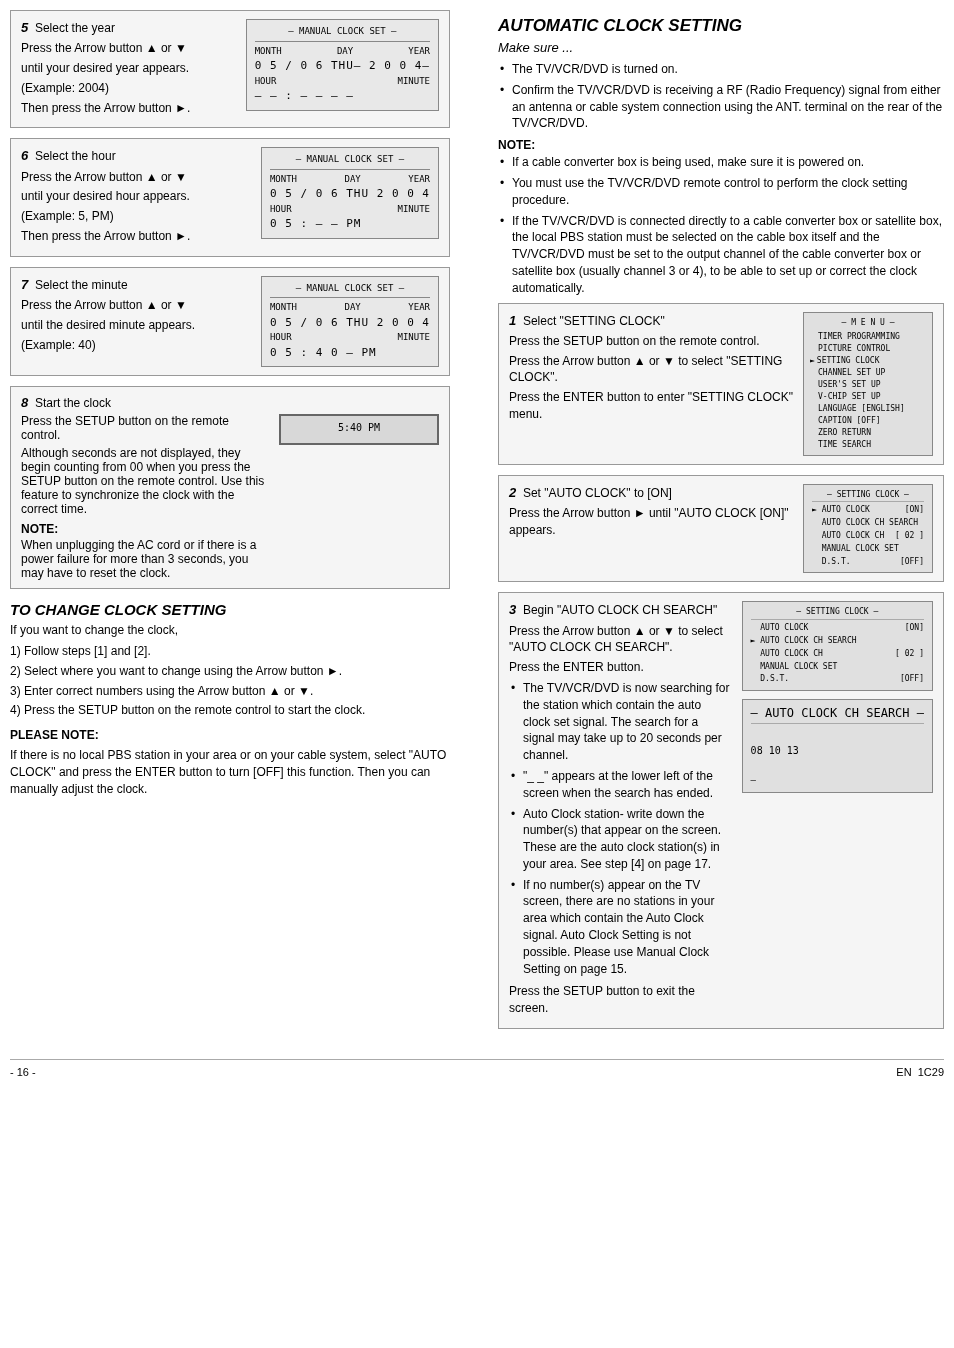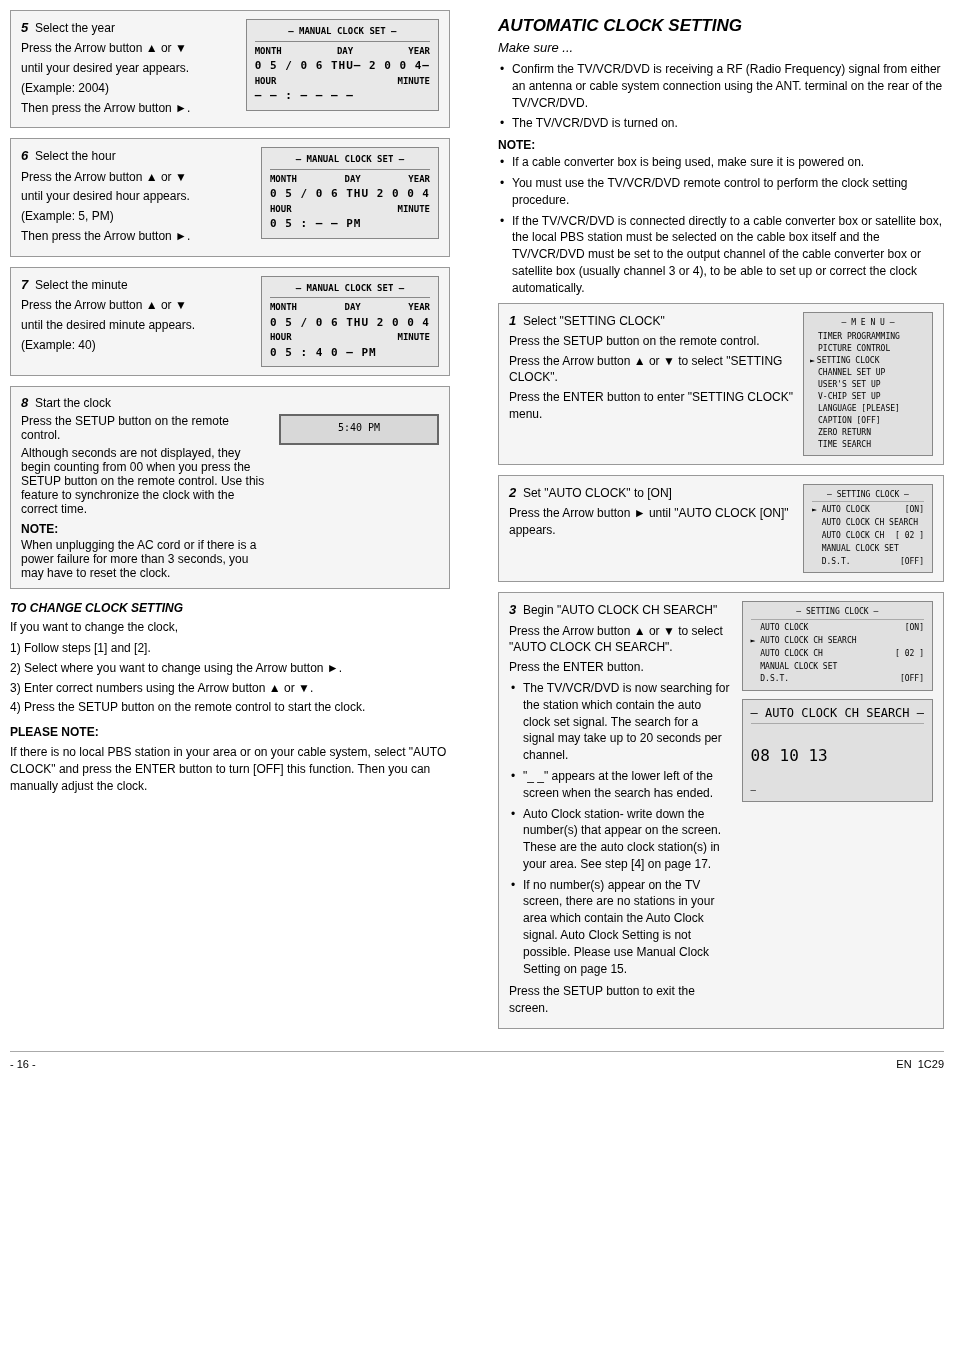--- a/index.html
+++ b/index.html
@@ -52,21 +52,20 @@
     
     .lcd-box {
       border: 1px solid #888;
       background: #e8e8e8;
       padding: 5px 8px;
       font-family: monospace;
       font-size: 10px;
       min-width: 160px;
       line-height: 1.5;
       flex-shrink: 0;
-      font-weight: bold;
     }
     .lcd-box .lcd-title {
       text-align: center;
       font-size: 9px;
       border-bottom: 1px solid #888;
       margin-bottom: 3px;
       padding-bottom: 2px;
     }
     .lcd-box .lcd-row {
       display: flex;
@@ -74,21 +73,21 @@
       font-size: 9px;
     }
     .lcd-box .lcd-val {
       font-size: 11px;
       letter-spacing: 1px;
     }
     
     .section-title {
       font-style: italic;
       font-weight: bold;
-      font-size: 12px;
+      font-size: 15px;
       margin-bottom: 4px;
       margin-top: 6px;
     }
     .section-subtitle {
       font-style: italic;
       font-weight: normal;
       font-size: 13px;
       margin-bottom: 6px;
     }
     .bullet-list {
@@ -188,21 +187,21 @@
     .search-lcd .s-title {
       text-align: right;
       font-size: 12px;
       margin-bottom: 15px;
       border-bottom: 1px solid #aaa;
     }
     .page-footer {
       display: flex;
       justify-content: space-between;
       align-items: center;
-      margin-top: 12px;
+      margin-top: 20px;
       padding-top: 6px;
       border-top: 1px solid #aaa;
       font-size: 11px;
     }
     .change-section {
       margin-top: 12px;
     }
     .change-section p {
       line-height: 1.4;
       margin-bottom: 3px;
@@ -335,22 +334,22 @@
     </div>
 
   </div>
 
   <div class="right-col">
 
     <div class="section-title" style="font-size:17px;">AUTOMATIC CLOCK SETTING</div>
     <div class="section-subtitle">Make sure ...</div>
 
     <ul class="bullet-list">
+      <li>The TV/VCR/DVD is turned on.</li>
       <li>Confirm the TV/VCR/DVD is receiving a RF (Radio Frequency) signal from either an antenna or cable system connection using the ANT. terminal on the rear of the TV/VCR/DVD.</li>
-      <li>The TV/VCR/DVD is turned on.</li>
     </ul>
 
     <p class="note-bold">NOTE:</p>
     <ul class="bullet-list">
       <li>If a cable converter box is being used, make sure it is powered on.</li>
       <li>You must use the TV/VCR/DVD remote control to perform the clock setting procedure.</li>
       <li>If the TV/VCR/DVD is connected directly to a cable converter box or satellite box, the local PBS station must be selected on the cable box itself and the TV/VCR/DVD must be set to the output channel of the cable converter box or satellite box (usually channel 3 or 4), to be able to set up or correct the clock automatically.</li>
     </ul>
 
     <div class="r-step-box">
@@ -382,21 +381,21 @@
           <div class="menu-item">
               <span style="width:8px;display:inline-block;"></span>
               <span>USER'S SET UP</span>
             </div>
           <div class="menu-item">
               <span style="width:8px;display:inline-block;"></span>
               <span>V-CHIP SET UP</span>
             </div>
           <div class="menu-item">
               <span style="width:8px;display:inline-block;"></span>
-              <span>LANGUAGE [PLEASE]</span>
+              <span>LANGUAGE [ENGLISH]</span>
             </div>
           <div class="menu-item">
               <span style="width:8px;display:inline-block;"></span>
               <span>CAPTION [OFF]</span>
             </div>
           <div class="menu-item">
               <span style="width:8px;display:inline-block;"></span>
               <span>ZERO RETURN</span>
             </div>
           <div class="menu-item">
@@ -472,21 +471,21 @@
               <span>&nbsp;&nbsp;MANUAL CLOCK SET</span>
                 <span></span>
             </div>
             <div class="s-row">
               <span>&nbsp;&nbsp;D.S.T.</span>
                 <span>[OFF]</span>
             </div>
           </div>
           <div class="search-lcd">
             <div class="s-title">– AUTO CLOCK CH SEARCH –</div>
-            <div style="font-size:16px;padding:4px 0;font-family:monospace;">08  10  13</div>
+            <div style="font-size:10px;padding:4px 0;font-family:monospace;">08  10  13</div>
             <div style="font-size:9px;margin-top:10px;">–</div>
           </div>
         </div>
       </div>
     </div>
 
   </div>
 </div>
 
 <div class="page-footer">

